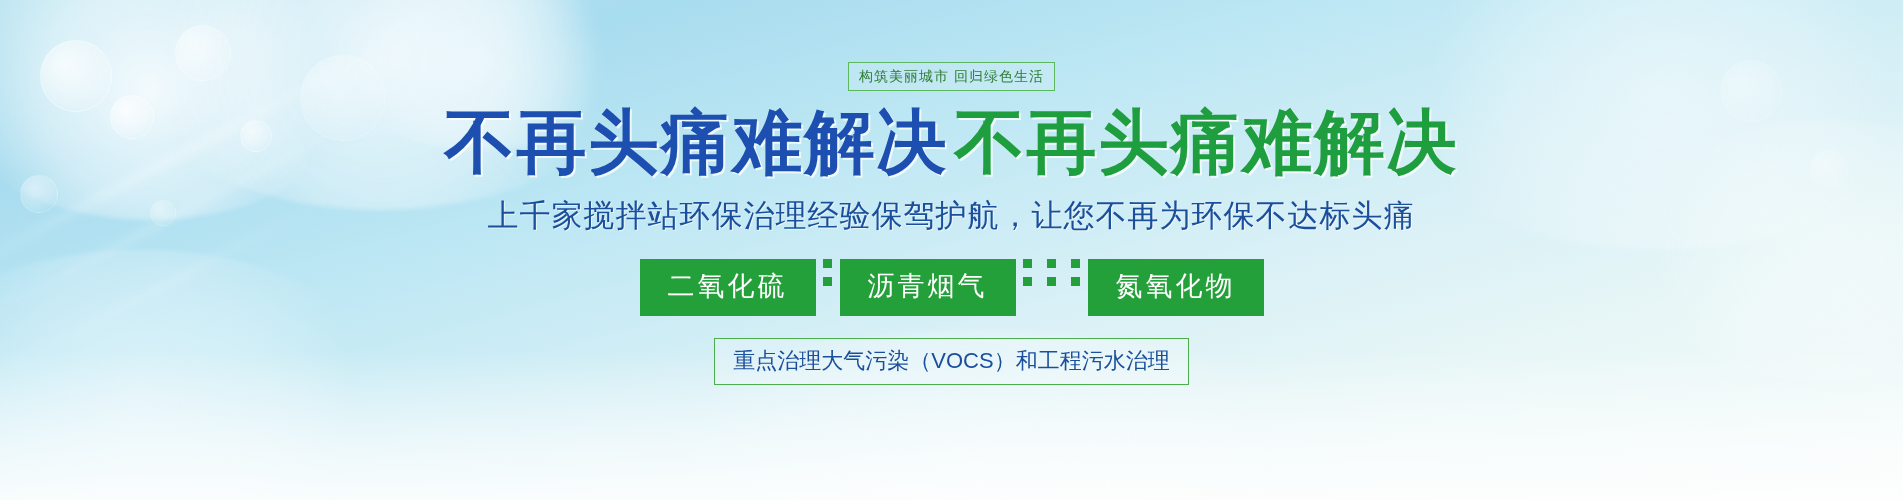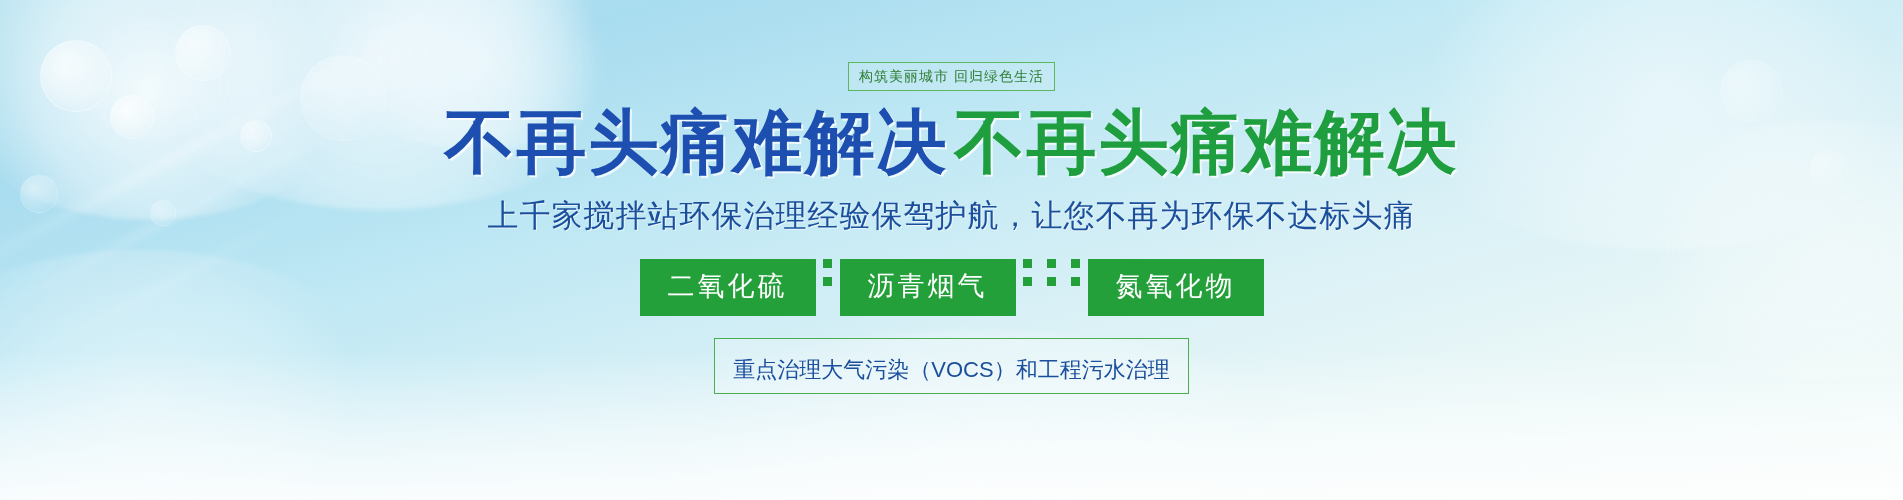--- a/index.html
+++ b/index.html
@@ -160,21 +160,21 @@
     background: #24a03a;
   }
 
   
   .note {
     margin-top: 22px;
     border: 1px solid #4cae4c;
     color: #1b4f9c;
     font-size: 22px;
     line-height: 1;
-    padding: 20px 18px 12px;
+    padding: 11px 18px 12px;
     white-space: nowrap;
     background: rgba(255,255,255,0.20);
   }
 </style>
 </head>
 <body>
 
 <div class="banner">
 
   <div class="cloud-layer">

